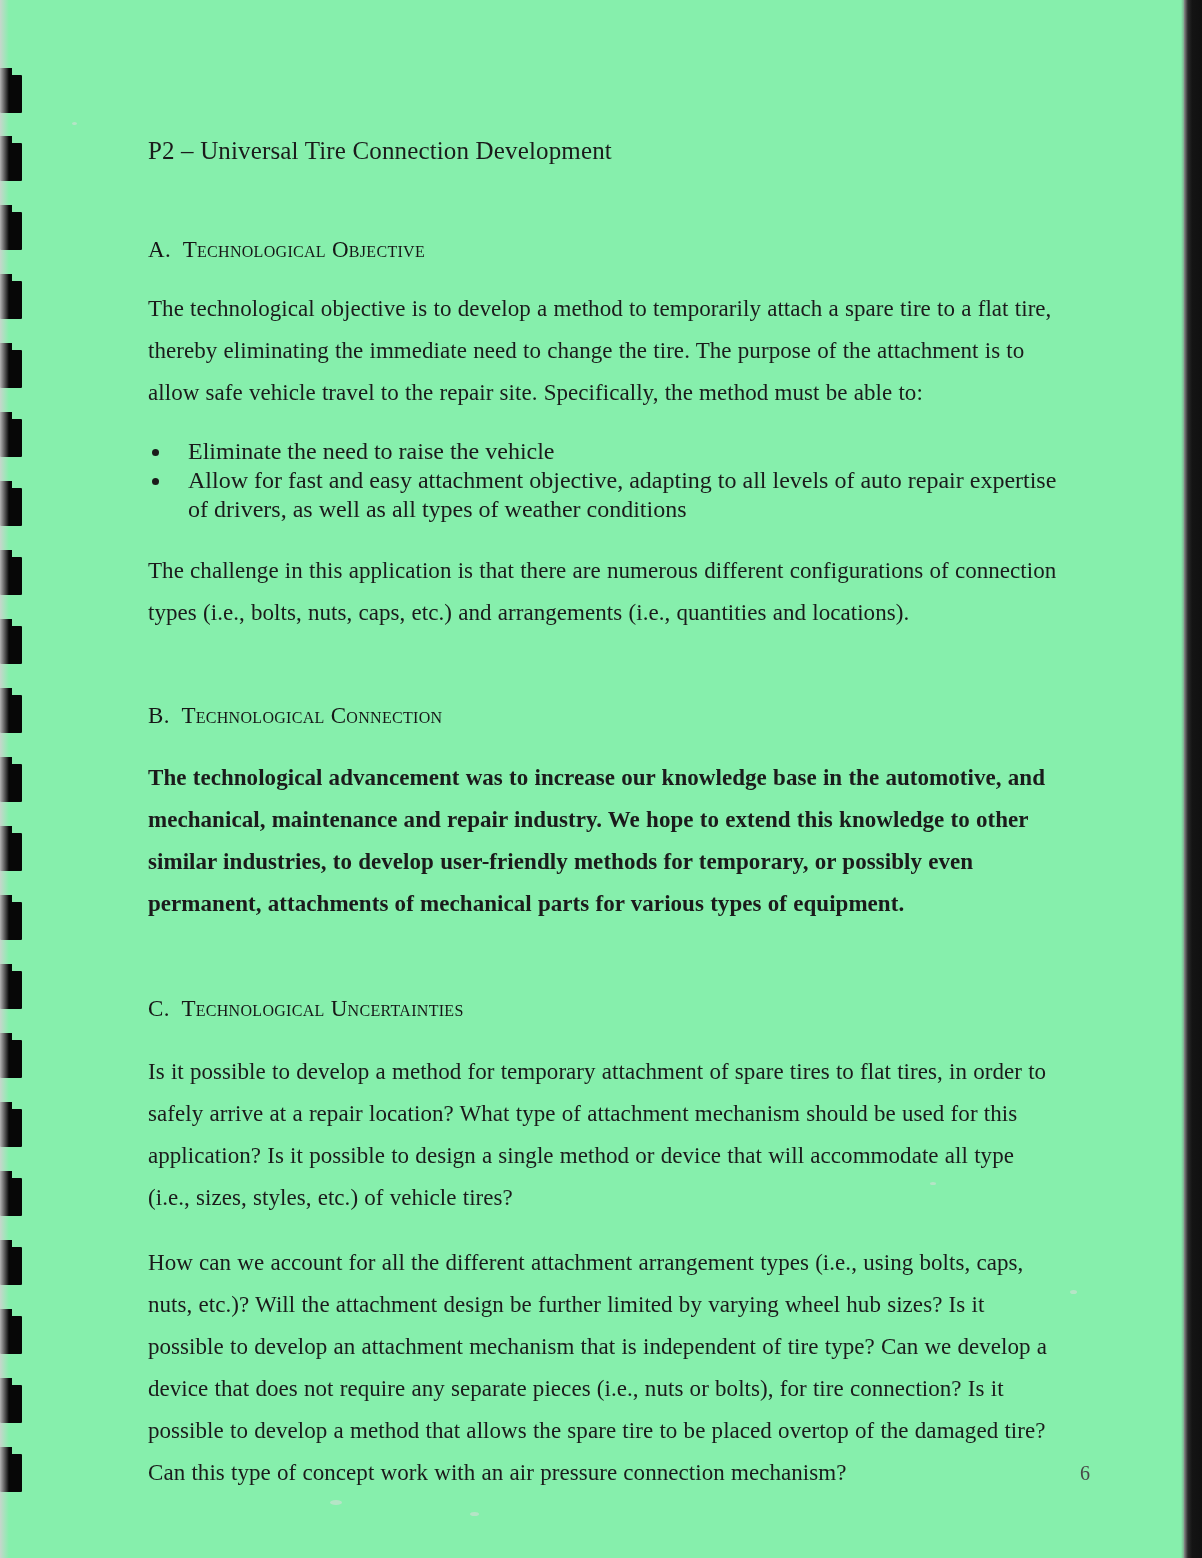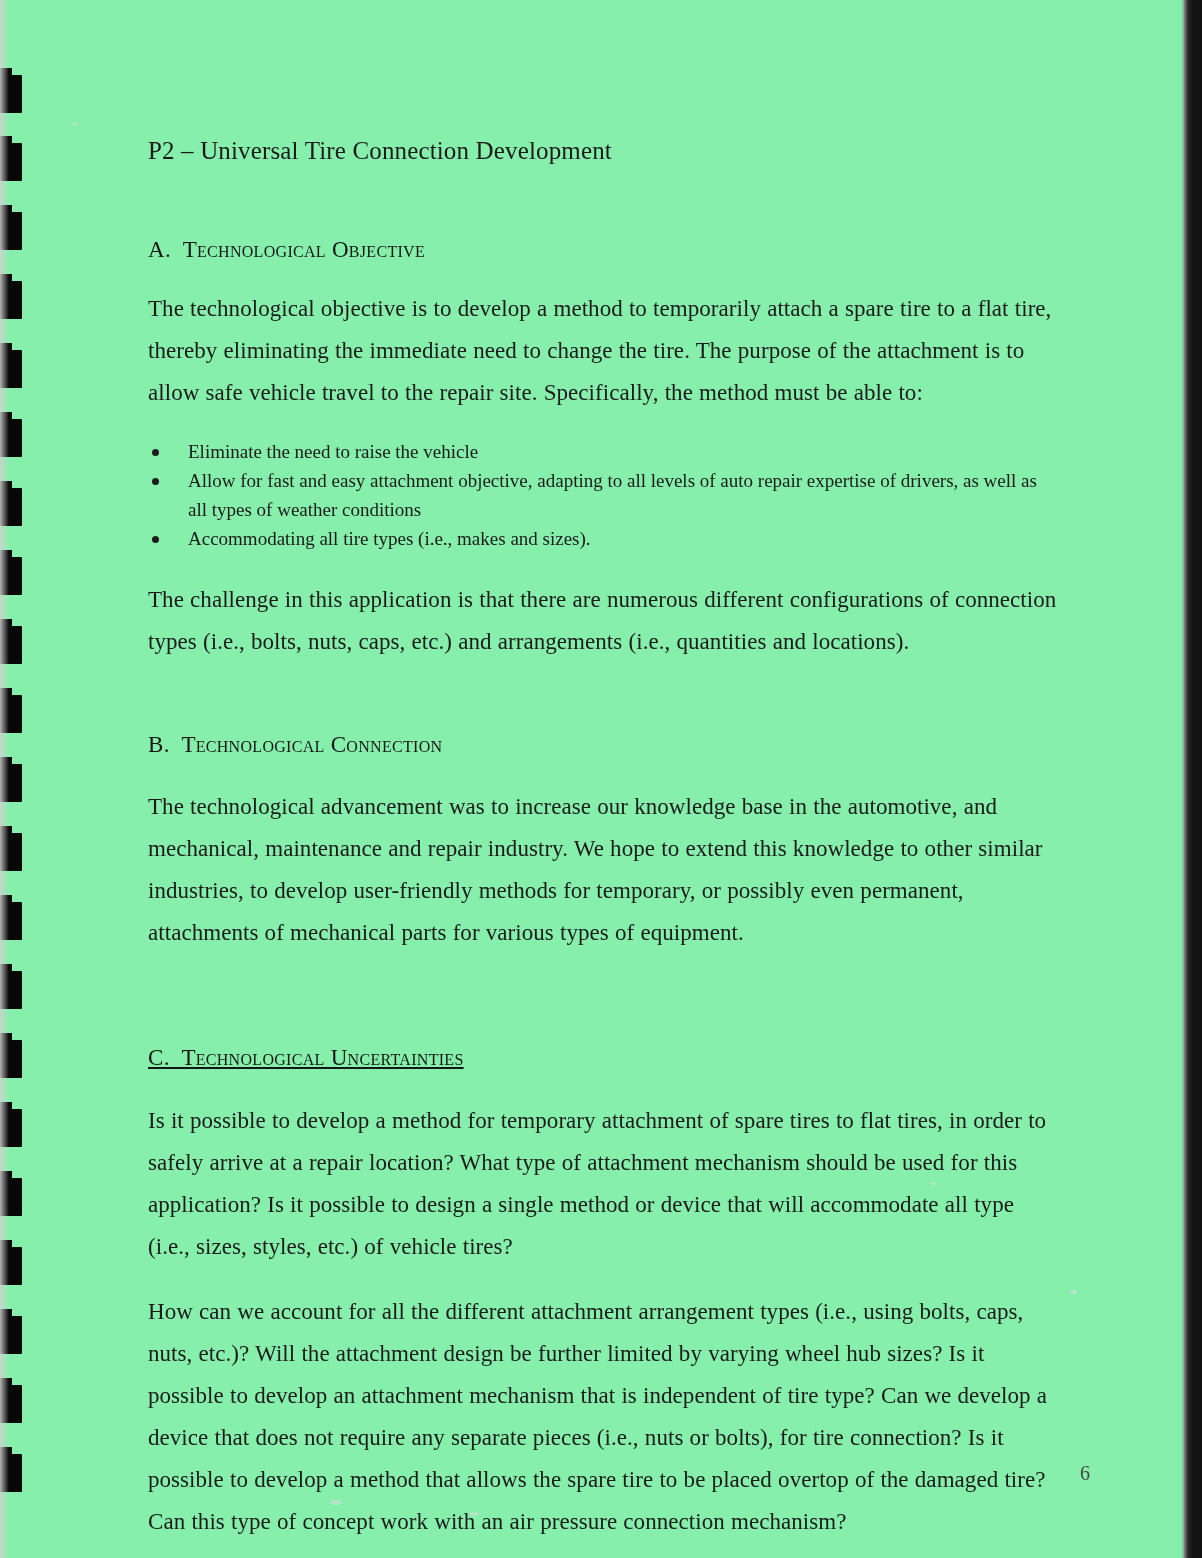--- a/index.html
+++ b/index.html
@@ -93,46 +93,46 @@
     font-size: 23px;
     line-height: 28px;
     font-variant: small-caps;
     letter-spacing: 0.3px;
     color: #161616;
     white-space: pre;
   }
 
   .heading-a { margin-top: 70px; }
   .heading-b { margin-top: 68px; }
-  .heading-c { margin-top: 90px; text-decoration: underline; }
+  .heading-c { margin-top: 70px; }
 
   .para {
     font-size: 23px;
     line-height: 42px;
     text-align: left;
     color: #1b1b1b;
     letter-spacing: 0.05px;
     word-spacing: 0.4px;
   }
 
   .para-intro   { margin-top: 24px; }
   .para-after-list { margin-top: 26px; }
-  .para-b       { margin-top: 27px; }
+  .para-b       { margin-top: 27px; font-weight: bold; }
   .para-c1      { margin-top: 28px; }
   .para-c2      { margin-top: 15px; }
 
   ul.bullets {
     list-style: none;
     margin: 22px 0 0 0;
     padding: 0;
   }
   ul.bullets li {
     position: relative;
     padding-left: 40px;
-    font-size: 19px;
+    font-size: 24px;
     line-height: 29px;
     color: #1b1b1b;
     margin-bottom: 0px;
   }
   ul.bullets li .dot {
     position: absolute;
     left: 4px;
     top: 12px;
     width: 7px;
     height: 7px;
@@ -207,24 +207,20 @@
 
     <ul class="bullets">
       <li>
         <span class="dot"></span>
         <span>Eliminate the need to raise the vehicle</span>
       </li>
       <li>
         <span class="dot"></span>
         <span>Allow for fast and easy attachment objective, adapting to all levels of auto repair expertise of drivers, as well as all types of weather conditions</span>
       </li>
-      <li>
-        <span class="dot"></span>
-        <span>Accommodating all tire types (i.e., makes and sizes).</span>
-      </li>
     </ul>
 
     <p class="para para-after-list">The challenge in this application is that there are numerous different configurations of connection types (i.e., bolts, nuts, caps, etc.) and arrangements (i.e., quantities and locations).</p>
 
     <div class="section-heading heading-b">B.  Technological Connection</div>
 
     <p class="para para-b">The technological advancement was to increase our knowledge base in the automotive, and mechanical, maintenance and repair industry.  We hope to extend this knowledge to other similar industries, to develop user-friendly methods for temporary, or possibly even permanent, attachments of mechanical parts for various types of equipment.</p>
 
     <div class="section-heading heading-c">C.  Technological Uncertainties</div>
 

